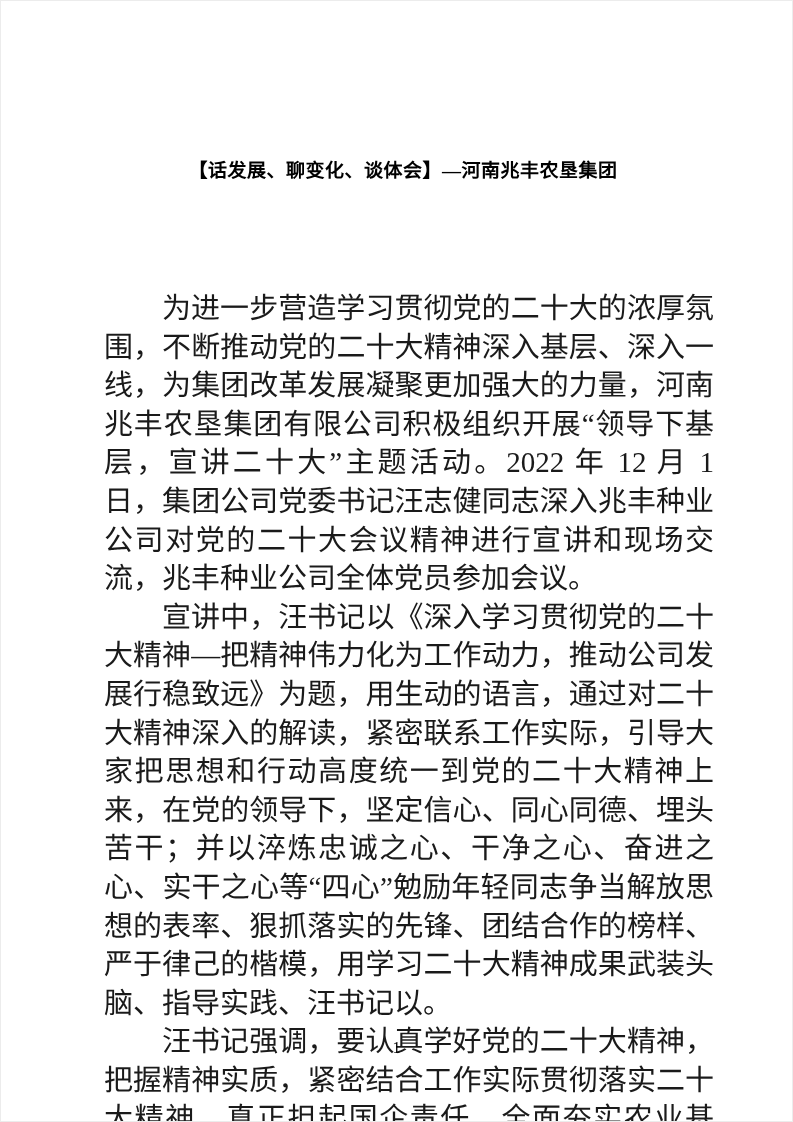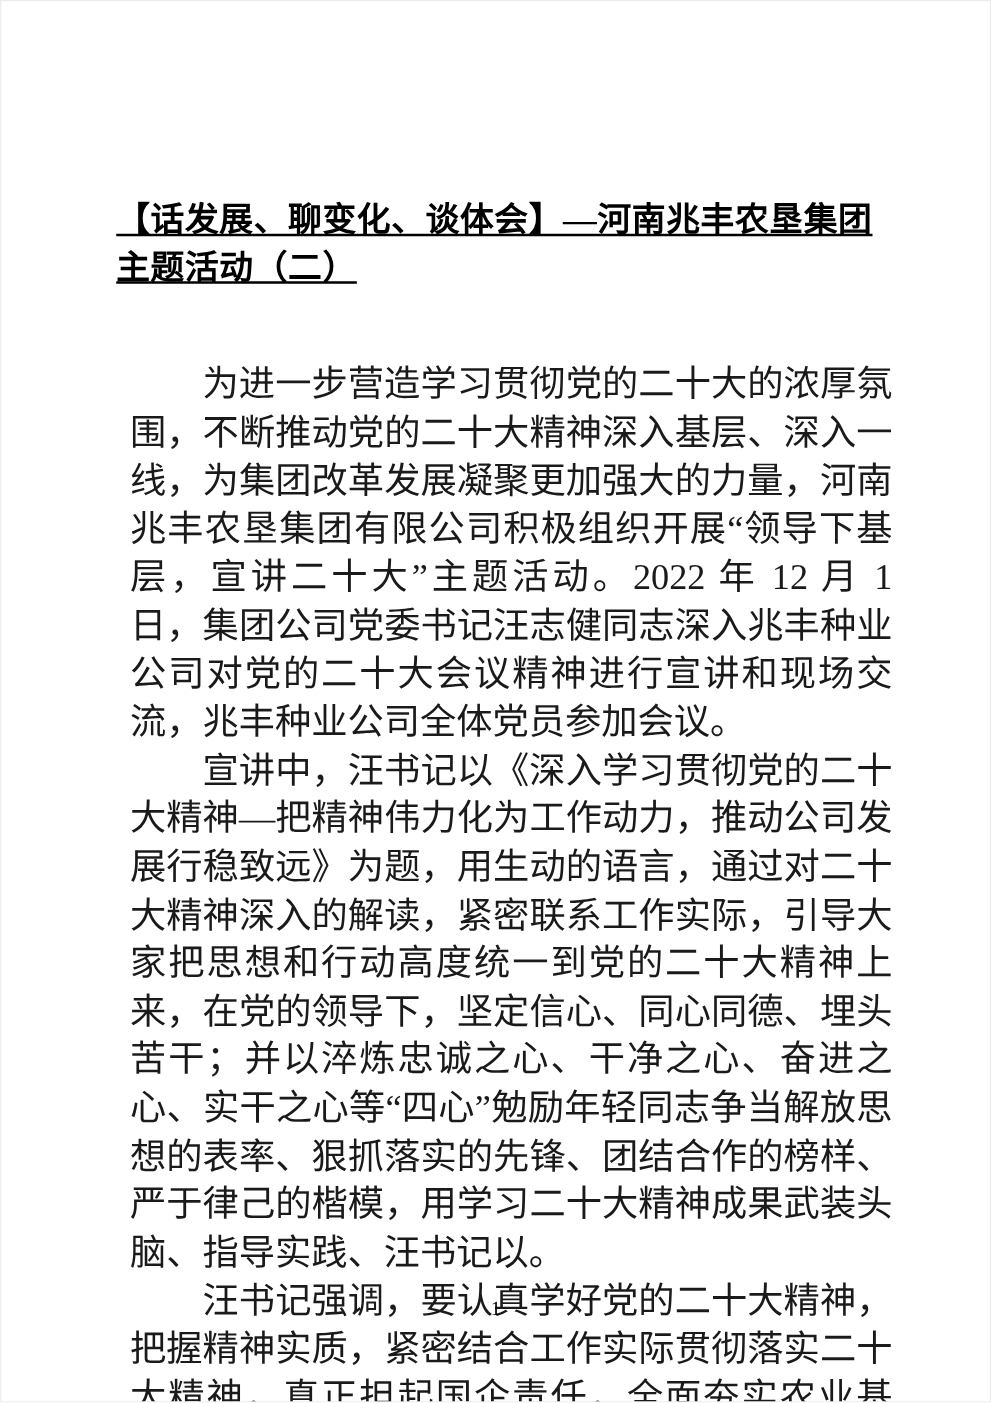--- a/index.html
+++ b/index.html
@@ -16,26 +16,26 @@
     border: 1px solid #ececec;
     overflow: hidden;
     font-family: "Liberation Serif", "DejaVu Serif", serif;
     color: #000000;
   }
   .doc-title {
     position: absolute;
     top: 138px;
     left: 92px;
     width: 620px;
+    text-align: center;
     font-weight: bold;
-    font-size: 27px;
+    font-size: 19px;
     line-height: 38px;
     color: #000000;
     letter-spacing: 0.5px;
-    text-decoration: underline;
   }
   .doc-title .title-line {
     display: block;
     white-space: nowrap;
   }
   .doc-body {
     position: absolute;
     top: 288px;
     left: 103px;
     width: 610px;
@@ -63,21 +63,20 @@
     font-family: "Liberation Serif", "DejaVu Serif", serif;
   }
 </style>
 </head>
 <body>
 
 <div class="page">
 
   <h1 class="doc-title">
     <span class="title-line">【话发展、聊变化、谈体会】—河南兆丰农垦集团</span>
-    <span class="title-line">主题活动（二）</span>
   </h1>
 
   <div class="doc-body">
     <p>为进一步营造学习贯彻党的二十大的浓厚氛围，不断推动党的二十大精神深入基层、深入一线，为集团改革发展凝聚更加强大的力量，河南兆丰农垦集团有限公司积极组织开展“领导下基层，宣讲二十大”主题活动。2022 年 12 月 1 日，集团公司党委书记汪志健同志深入兆丰种业公司对党的二十大会议精神进行宣讲和现场交流，兆丰种业公司全体党员参加会议。</p>
     <p>宣讲中，汪书记以《深入学习贯彻党的二十大精神—把精神伟力化为工作动力，推动公司发展行稳致远》为题，用生动的语言，通过对二十大精神深入的解读，紧密联系工作实际，引导大家把思想和行动高度统一到党的二十大精神上来，在党的领导下，坚定信心、同心同德、埋头苦干；并以淬炼忠诚之心、干净之心、奋进之心、实干之心等“四心”勉励年轻同志争当解放思想的表率、狠抓落实的先锋、团结合作的榜样、严于律己的楷模，用学习二十大精神成果武装头脑、指导实践、汪书记以。</p>
     <p>汪书记强调，要认真学好党的二十大精神，把握精神实质，紧密结合工作实际贯彻落实二十大精神，真正担起国企责任，全面夯实农业基础，推进农业现代化，做优做强做大种业，打好种</p>
   </div>
 
   <div class="page-footer">
     <span>1</span>

